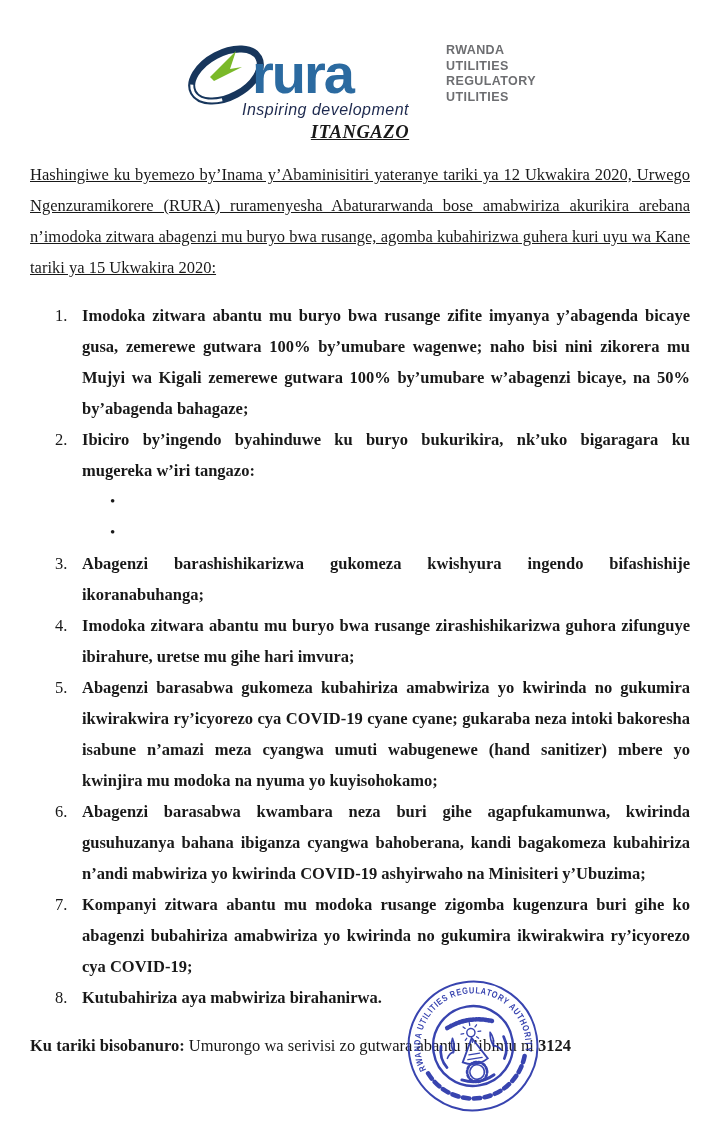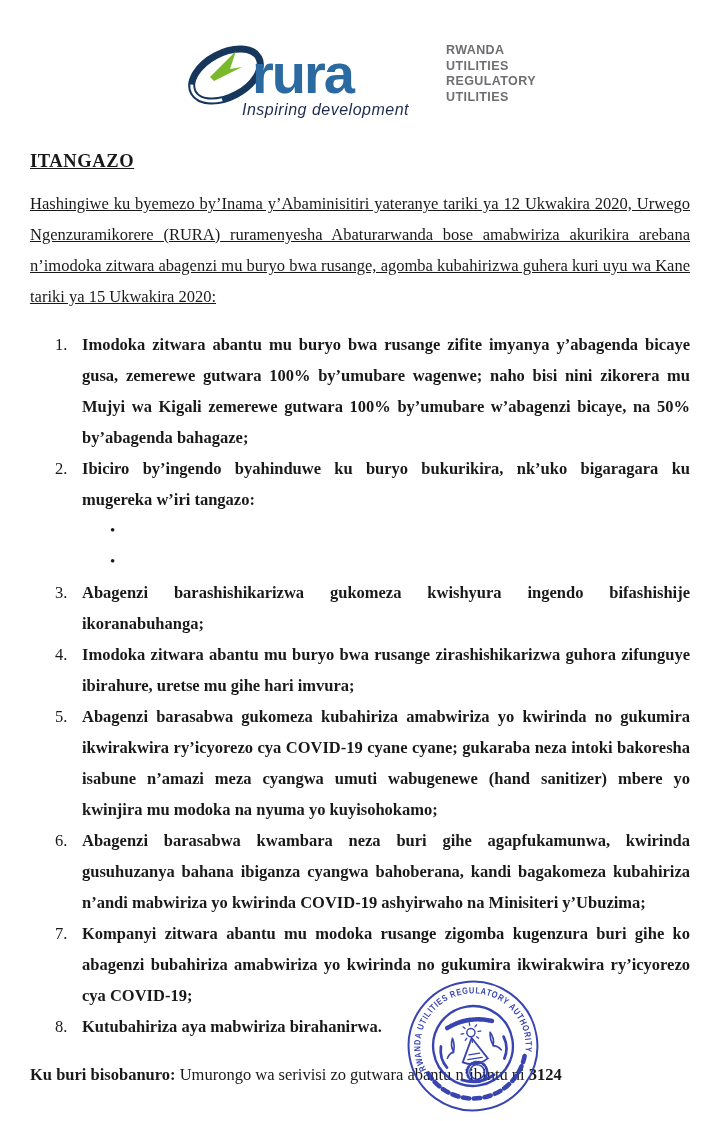--- a/index.html
+++ b/index.html
@@ -11,22 +11,22 @@
 
   
   .logo-row{display:flex;justify-content:center;align-items:flex-start;gap:12px;}
   .org-block{
     font-family:"Liberation Sans", sans-serif;font-weight:bold;font-size:12.5px;
     color:#6d6e71;line-height:15.5px;letter-spacing:.4px;margin-top:6px;
   }
 
   
   .title{
-    font-weight:bold;font-size:18.5px;letter-spacing:.6px;
-    margin-top:32px;text-decoration:underline;
+    text-align:center;font-weight:bold;font-size:18.5px;letter-spacing:.6px;
+    margin-top:3px;text-decoration:underline;font-style:italic;
   }
 
   
   .intro{
     margin-top:16px;text-align:justify;font-size:16.5px;line-height:31px;text-decoration:underline;
   }
   .list{margin-top:10px;font-size:16.5px;}
   .li{display:flex;line-height:31px;}
   .li .num{flex:0 0 27px;margin-left:25px;}
   .li .li-body{flex:1;text-align:justify;font-weight:bold;}
@@ -116,21 +116,21 @@
       <span class="num">7.</span>
       <span class="li-body">Kompanyi zitwara abantu mu modoka rusange zigomba kugenzura buri gihe ko abagenzi bubahiriza amabwiriza yo kwirinda no gukumira ikwirakwira ry’icyorezo cya COVID-19;</span>
     </div>
 
     <div class="li">
       <span class="num">8.</span>
       <span class="li-body">Kutubahiriza aya mabwiriza birahanirwa.</span>
     </div>
   </div>
 
-  <div class="info-line"><b>Ku buri bisobanuro:</b><span> Umurongo wa serivisi zo gutwara abantu n’ibintu ni </span><b>3124</b></div>
+  <div class="info-line"><b>Ku tariki bisobanuro:</b><span> Umurongo wa serivisi zo gutwara abantu n’ibintu ni </span><b>3124</b></div>
 
 </div>
 
 <div class="stamp">
   <svg width="136" height="136" viewBox="0 0 150 150" aria-hidden="true">
     <g transform="rotate(-9 75 75)" stroke="#2936aa" fill="none" stroke-linecap="round">
 
       <circle cx="75" cy="75" r="71" stroke-width="2.2"></circle>
 
       <defs>

